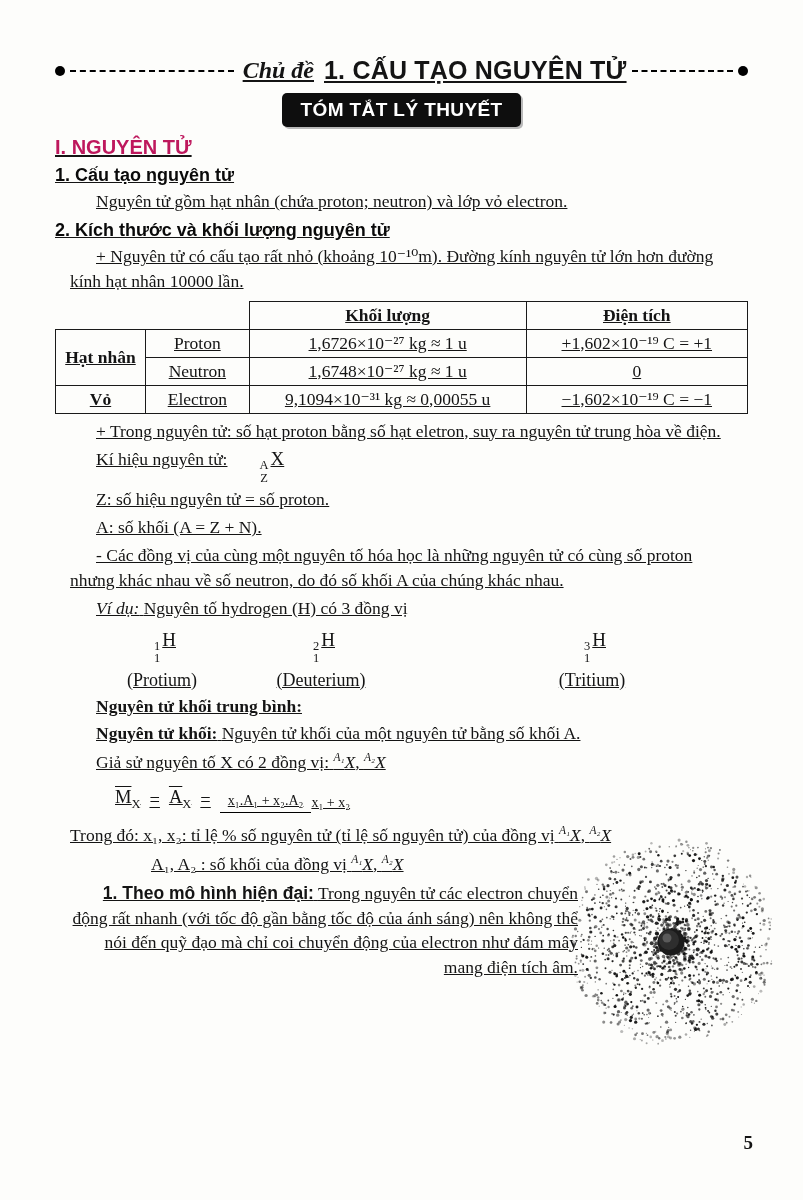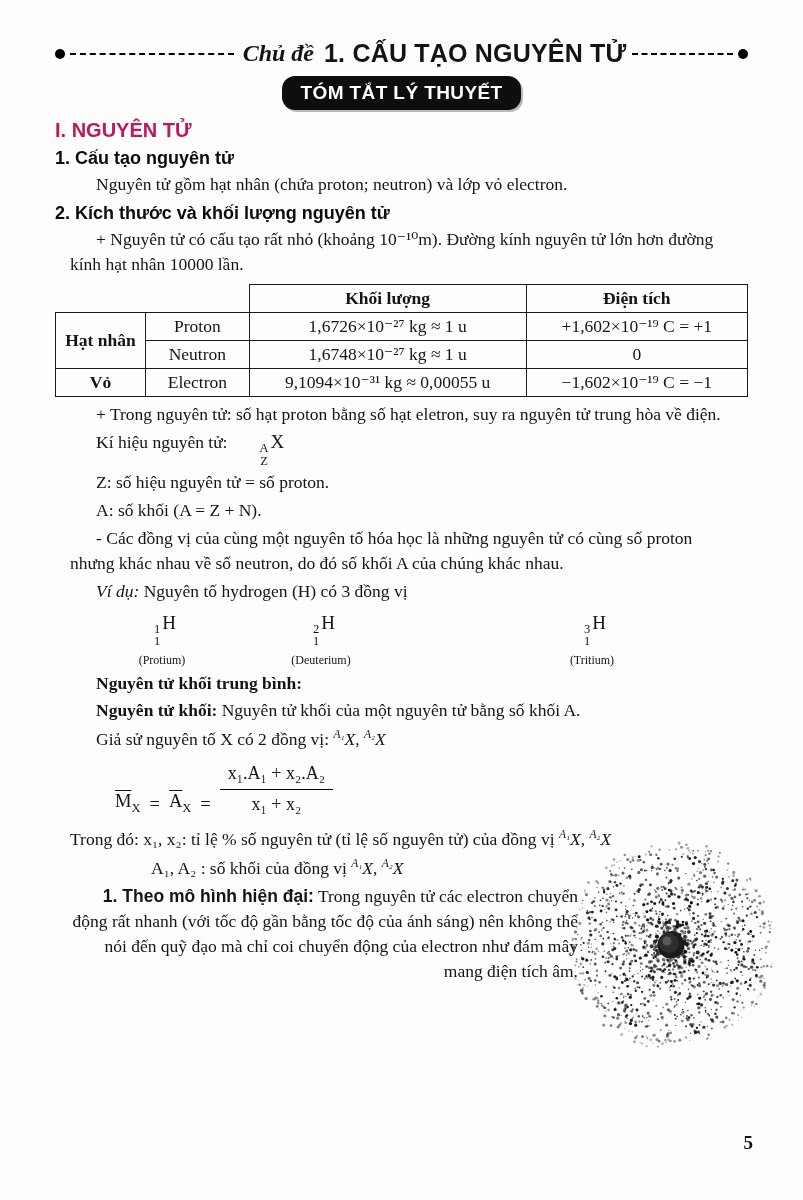--- a/index.html
+++ b/index.html
@@ -1,34 +1,34 @@
 <!DOCTYPE html>
 <html><head>
 <meta charset="utf-8">
 <style>
   html,body{margin:0;padding:0;}
   body{
     width:803px;height:1200px;position:relative;overflow:hidden;
     background:#fdfdfb;color:#141414;
     font-family:"Liberation Serif","DejaVu Serif",serif;
   }
-  .page{padding:39px 55px 0 55px;position:relative;}
+  .page{padding:56px 55px 0 55px;position:relative;text-decoration:underline;}
 
   
   .chapter-header{display:flex;align-items:center;margin-bottom:4px;}
   .hdot{width:10px;height:10px;border-radius:50%;background:#000;flex:0 0 auto;}
   .hdash{border-top:2.4px dashed #000;height:0;flex:1;margin:0 5px;}
   .hdash.right{flex:0.62;}
   .chude{font-size:24px;font-style:italic;font-weight:bold;margin:0 10px 0 4px;white-space:nowrap;}
   .chtitle{font-family:"Liberation Sans","DejaVu Sans",sans-serif;font-weight:bold;font-size:25px;white-space:nowrap;letter-spacing:.2px;}
 
   .badge-wrap{text-align:center;margin:8px 0 8px;}
   .badge{display:inline-block;background:#0e0e0e;color:#fff;
     font-family:"Liberation Sans","DejaVu Sans",sans-serif;font-weight:bold;font-size:19px;
-    padding:6px 18px;border-radius:13px;letter-spacing:.4px;box-shadow:2px 2px 0 #b9b9b9;text-align:right;}
+    padding:6px 18px;border-radius:5px;letter-spacing:.4px;box-shadow:2px 2px 0 #b9b9b9;text-align:right;}
 
   h2{font-family:"Liberation Sans","DejaVu Sans",sans-serif;font-size:20px;margin:9px 0 3px;color:#be185d;}
   h3{font-family:"Liberation Sans","DejaVu Sans",sans-serif;font-size:18px;margin:6px 0 2px;color:#0a0a0a;}
   p{margin:3px 15px;font-size:17.5px;line-height:1.42;}
   .ind{text-indent:26px;}
   .sans-b{font-family:"Liberation Sans","DejaVu Sans",sans-serif;font-weight:bold;}
 
   
   table{border-collapse:collapse;width:100%;margin:7px 0 5px;}
   td,th{border:1.9px solid #1a1a1a;padding:3px 6px;text-align:center;font-size:17.5px;font-weight:normal;}
@@ -40,29 +40,29 @@
   .azstack{display:inline-flex;flex-direction:column;align-items:center;line-height:1;
     font-size:12.5px;vertical-align:-4px;margin:0 2px 0 6px;}
   .symx{font-size:19px;}
 
   .iso-row{display:flex;margin:8px 0 0 42px;}
   .iso-col{text-align:center;}
   .iso-col.c1{width:130px;}
   .iso-col.c2{width:160px;margin-left:14px;}
   .iso-col.c3{width:150px;margin-left:116px;}
   .iso-sym{font-size:19px;}
-  .iso-name{font-size:12px;margin-top:5px;}
+  .iso-name{font-size:18px;margin-top:5px;}
 
   .isoX{font-style:italic;}
   .isoX sup{font-size:11.5px;}
 
   .formula{margin:9px 0 9px 60px;font-size:18.5px;display:flex;align-items:flex-end;gap:9px;}
   .ov{text-decoration:overline;}
   .formula sub{font-size:12.5px;}
-  .frac{display:inline-flex;flex-direction:column;text-align:center;font-size:18px;}
+  .frac{display:inline-flex;flex-direction:row;text-align:center;font-size:14px;}
   .frac .num{border-bottom:1.7px solid #000;padding:0 8px 2px;}
   .frac .den{padding-top:2px;}
 
   .ind2{margin-left:96px;}
 
   .s3wrap{position:relative;}
   .s3p{width:508px;margin-top:4px;text-align:right;}
   .cloud{position:absolute;right:-30px;top:-46px;width:214px;height:214px;}
 
   .pagenum{position:absolute;right:50px;top:1132px;font-size:19px;font-weight:bold;}

